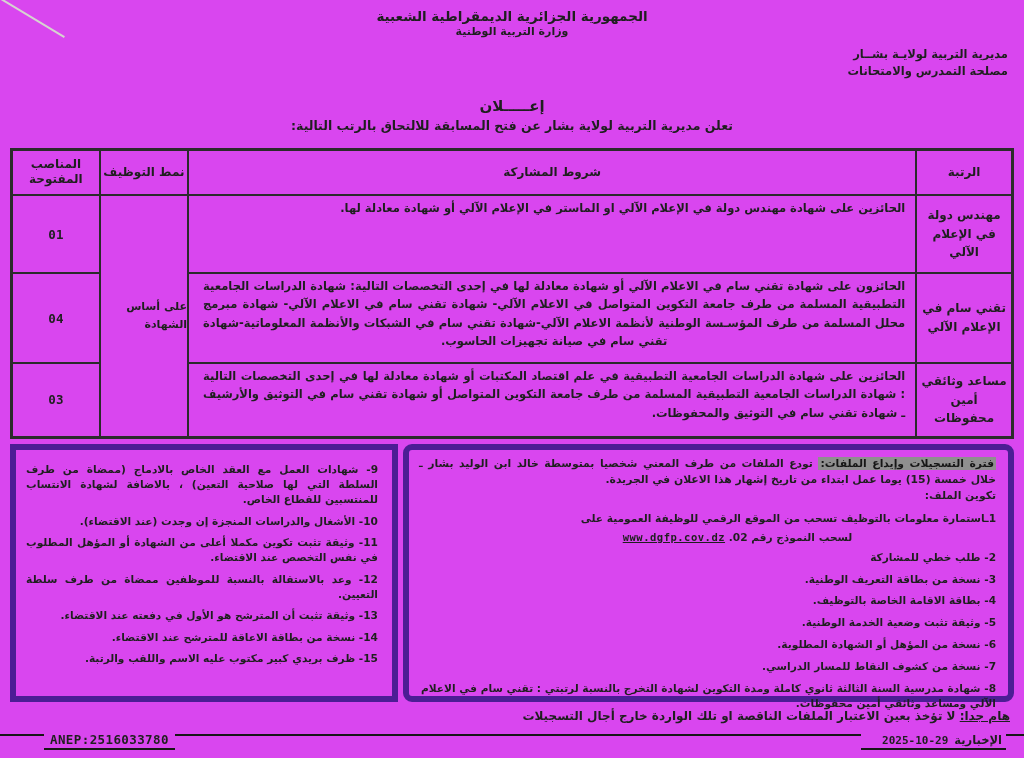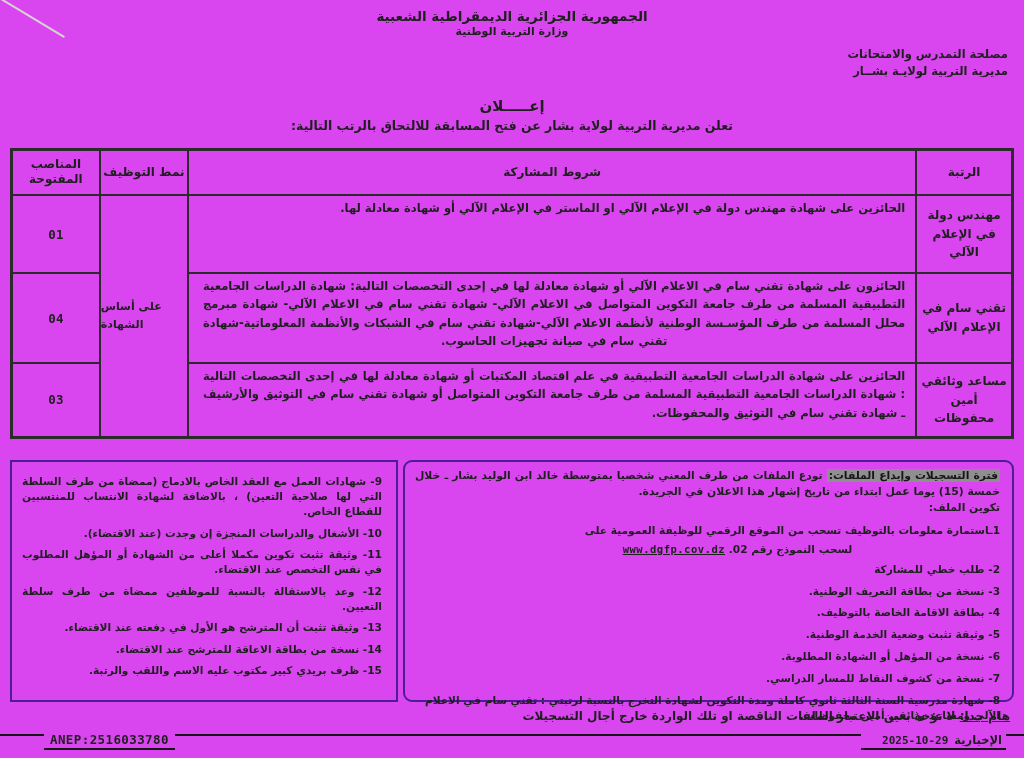--- a/index.html
+++ b/index.html
@@ -21,28 +21,28 @@
   .ann-sub{ direction:rtl; text-align:center; font-size:12.5px; margin-top:3px; }
   
   table.ranks{ direction:rtl; border-collapse:collapse; width:1004px;
     margin:15px auto 0 auto; border:3px solid #2b2b2b; table-layout:fixed; }
   table.ranks th, table.ranks td{ border:2px solid #2b2b2b; }
   th.h{ font-size:12px; height:46px; text-align:center; vertical-align:middle; line-height:1.3; }
   td.rank{ font-size:12px; text-align:center; vertical-align:middle; line-height:1.55; padding:2px 4px; }
   td.cond{ font-size:11.5px; text-align:justify; vertical-align:top;
     line-height:1.6; padding:3px 10px 3px 14px; }
   td.cond.center-last{ text-align-last:center; }
-  td.mode{ font-size:11px; text-align:left; vertical-align:middle; line-height:1.6; }
+  td.mode{ font-size:11px; text-align:right; vertical-align:middle; line-height:1.6; }
   td.pos{ font-size:12.5px; text-align:center; vertical-align:middle;
     font-family:"DejaVu Sans Mono","DejaVu Sans",sans-serif; }
   tr.r1{ height:78px; } tr.r2{ height:90px; } tr.r3{ height:74px; }
   
   .boxes{ direction:rtl; display:flex; gap:5px; width:1004px; margin:5px auto 0 auto;
     height:258px; }
-  .box{ border:2px solid #4c1d95;margin-top:16px; }
+  .box{ border:6px solid #4c1d95; }
   .box-reg{ width:611px; padding:6px 12px 4px 10px; direction:rtl; text-align:right;border-radius:9px; }
   .box-docs{ flex:1; padding:12px 14px 4px 10px; direction:rtl; }
   .reg-par{ font-size:10.8px; line-height:1.5; text-align:justify; }
   .hl{ background:#8f8f8f; color:#161616; padding:0 2px; }
   .file-label{ font-size:10.8px; margin-top:1px; }
   .reg-item{ font-size:10.6px; line-height:1.4; margin-top:7px; }
   .reg-item.first{ margin-top:9px; }
   .item1-line2{ font-size:10.6px; margin-top:5px; text-align:center; padding-left:60px; }
   .link{ direction:ltr; unicode-bidi:embed; display:inline-block;
     text-decoration:underline; letter-spacing:.5px;
@@ -68,22 +68,22 @@
 <body>
 
 <div class="page">
   <div class="scan-mark"></div>
 
   <div class="hdr-center">
     <div class="hdr-line1">الجمهورية الجزائرية الديمقراطية الشعبية</div>
     <div class="hdr-line2">وزارة التربية الوطنية</div>
   </div>
   <div class="hdr-right">
+    <div>مديرية التربية لولايـة بشــار</div>
     <div>مصلحة التمدرس والامتحانات</div>
-    <div>مديرية التربية لولايـة بشــار</div>
   </div>
   <div class="ann-title">إعـــــلان</div>
   <div class="ann-sub">تعلن مديرية التربية لولاية بشار عن فتح المسابقة للالتحاق بالرتب التالية:</div>
 
   <table class="ranks">
     <colgroup>
       <col style="width:96px">
         <col style="width:726px">
         <col style="width:88px">
         <col style="width:88px">

